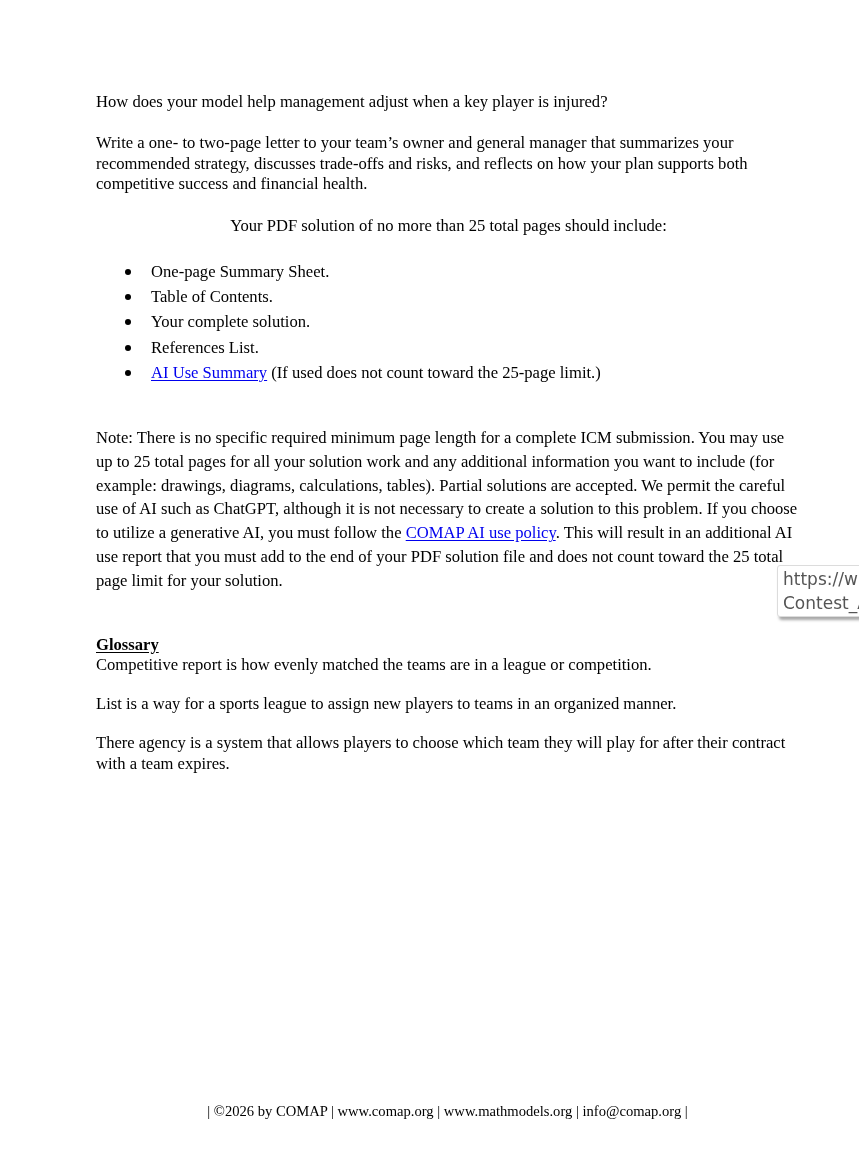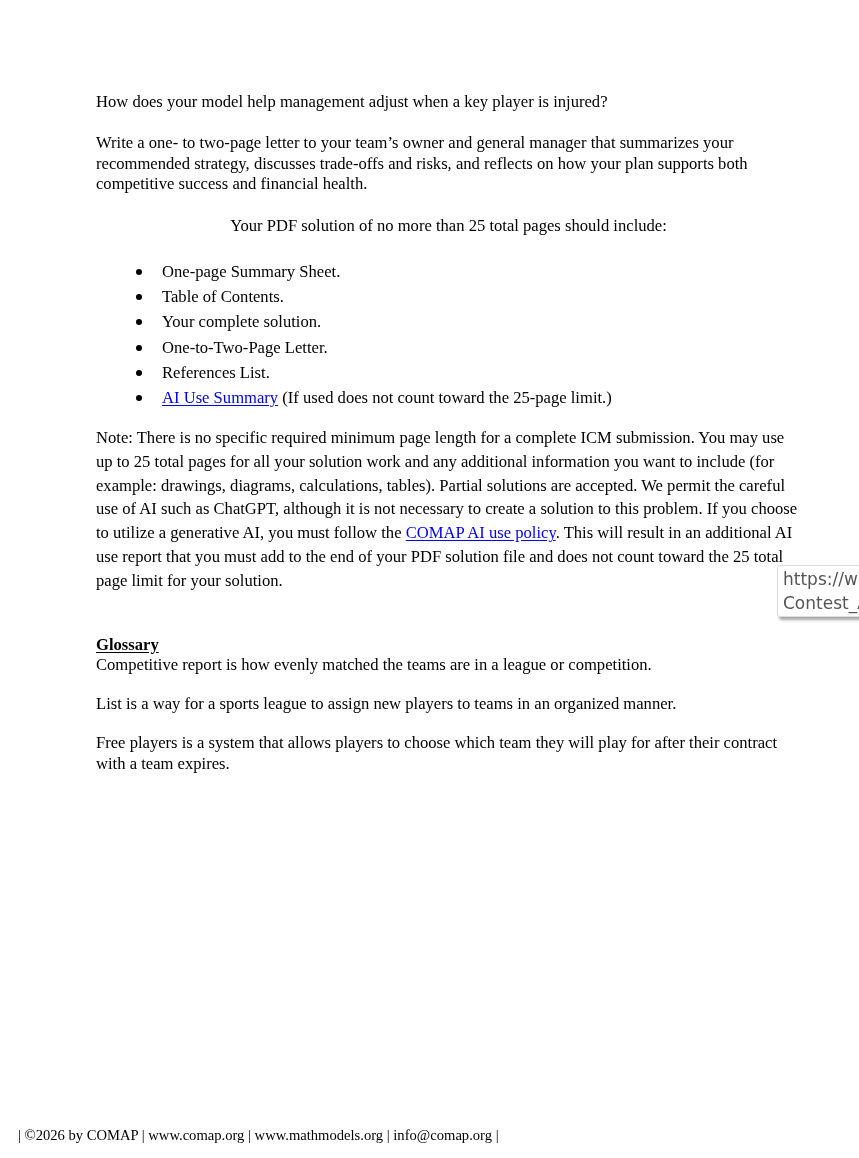--- a/index.html
+++ b/index.html
@@ -33,21 +33,21 @@
     line-height: 23.8px;
   }
   a.link {
     color: #0000ee;
     text-decoration: underline;
     text-underline-offset: 2px;
   }
   b { font-weight: normal; }
   .bullets {
     position: absolute;
-    left: 12px;
+    left: 1px;
     top: 259px;
     margin: 0;
     padding: 0;
     list-style: none;
   }
   .bullets li {
     position: relative;
     height: 25.2px;
     line-height: 25.2px;
     padding-left: 54px;
@@ -64,22 +64,22 @@
   .glossary-title {
     font-weight: bold;
     text-decoration: underline;
     text-underline-offset: 2px;
   }
   .footer {
     position: absolute;
     top: 1103px;
     left: 0;
     width: 859px;
+    text-align: center;
     font-size: 14.6px;
-    margin-top: 24px;
   }
   .footer-inner {
     position: relative;
     left: 18px;
   }
   .tooltip {
     position: absolute;
     left: 777px;
     top: 565px;
     width: 100px;
@@ -117,41 +117,37 @@
     <li>
       <span class="bullet-dot"></span>
       <span>Table of Contents.</span>
     </li>
     <li>
       <span class="bullet-dot"></span>
       <span>Your complete solution.</span>
     </li>
     <li>
       <span class="bullet-dot"></span>
-      <span>One-to-Two-Page Letter.</span>
-    </li>
-    <li>
-      <span class="bullet-dot"></span>
       <span>References List.</span>
     </li>
     <li>
       <span class="bullet-dot"></span>
       <a class="link" href="#">AI Use Summary</a><span> (If used does not count toward the 25-page limit.)</span>
     </li>
   </ul>
 
   <p class="p p-note" style="top:426px;"><b>Note:</b><span> There is no specific required minimum page length for a complete ICM submission. You may use up to 25 total pages for all your solution work and any additional information you want to include (for example: drawings, diagrams, calculations, tables). Partial solutions are accepted. We permit the careful use of AI such as ChatGPT, although it is not necessary to create a solution to this problem. If you choose to utilize a generative AI, you must follow the </span><a class="link" href="#">COMAP AI use policy</a><span>. This will result in an additional AI use report that you must add to the end of your PDF solution file and does not count toward the 25 total page limit for your solution.</span></p>
 
   <p class="p" style="top:635px;"><span class="glossary-title">Glossary</span></p>
 
   <p class="p" style="top:655px;"><b>Competitive report</b><span> is how evenly matched the teams are in a league or competition.</span></p>
 
   <p class="p" style="top:694px;"><b>List</b><span> is a way for a sports league to assign new players to teams in an organized manner.</span></p>
 
-  <p class="p" style="top:733px;"><b>Free players</b><span> is a system that allows players to choose which team they will play for after their contract with a team expires.</span></p>
+  <p class="p" style="top:733px;"><b>There agency</b><span> is a system that allows players to choose which team they will play for after their contract with a team expires.</span></p>
 
 </div>
 
 <div class="footer">
   <span class="footer-inner">| ©2026 by COMAP | www.comap.org | www.mathmodels.org | info@comap.org |</span>
 </div>
 
 <div class="tooltip">
   <div>https://w</div>
   <div>Contest_A</div>

